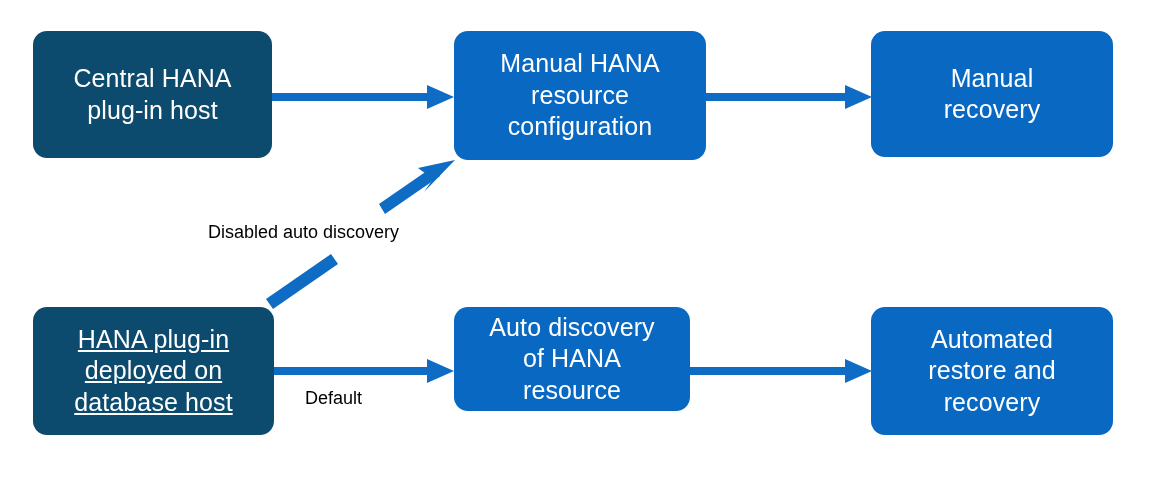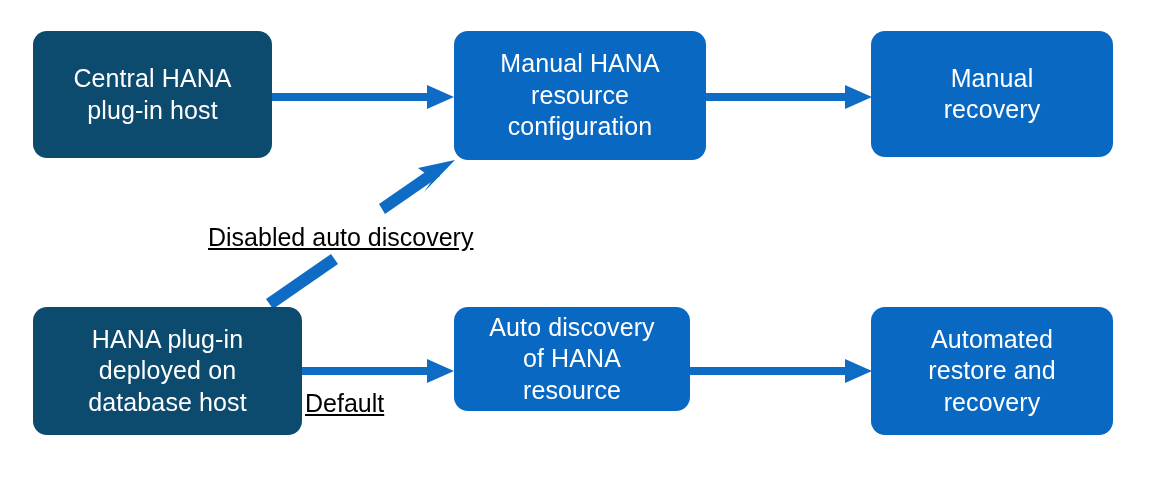--- a/index.html
+++ b/index.html
@@ -33,42 +33,41 @@
     padding: 4px 8px;
     white-space: pre-line;
   }
   .node.gray  { background: #0c4a6e; }
   .node.blue  { background: #0868C2; }
 
   
   #node-central-host      { left: 33px;  top: 31px;  width: 239px; height: 127px; }
   #node-manual-config     { left: 454px; top: 31px;  width: 252px; height: 129px; }
   #node-manual-recovery   { left: 871px; top: 31px;  width: 242px; height: 126px; }
-  #node-db-host           { left: 33px;  top: 307px; width: 269px; height: 128px; }
+  #node-db-host           { left: 33px;  top: 307px; width: 241px; height: 128px; text-decoration: underline; }
   #node-auto-discovery    { left: 454px; top: 307px; width: 236px; height: 104px; }
   #node-automated-restore { left: 871px; top: 307px; width: 242px; height: 128px; }
 
   
   #connectors {
     position: absolute;
     left: 0;
     top: 0;
     width: 1162px;
     height: 482px;
     pointer-events: none;
   }
 
   
   .edge-label {
     position: absolute;
     color: #000000;
-    font-size: 25px;
+    font-size: 18px;
     line-height: 1.2;
     white-space: nowrap;
-    text-decoration: underline;
   }
   #label-disabled-auto-discovery { left: 208px; top: 222px; }
   #label-default                 { left: 305px; top: 388px; }
 </style>
 </head>
 <body>
 
 <div id="diagram">
 
   <svg id="connectors" viewBox="0 0 1162 482" width="1162" height="482" xmlns="http://www.w3.org/2000/svg">

